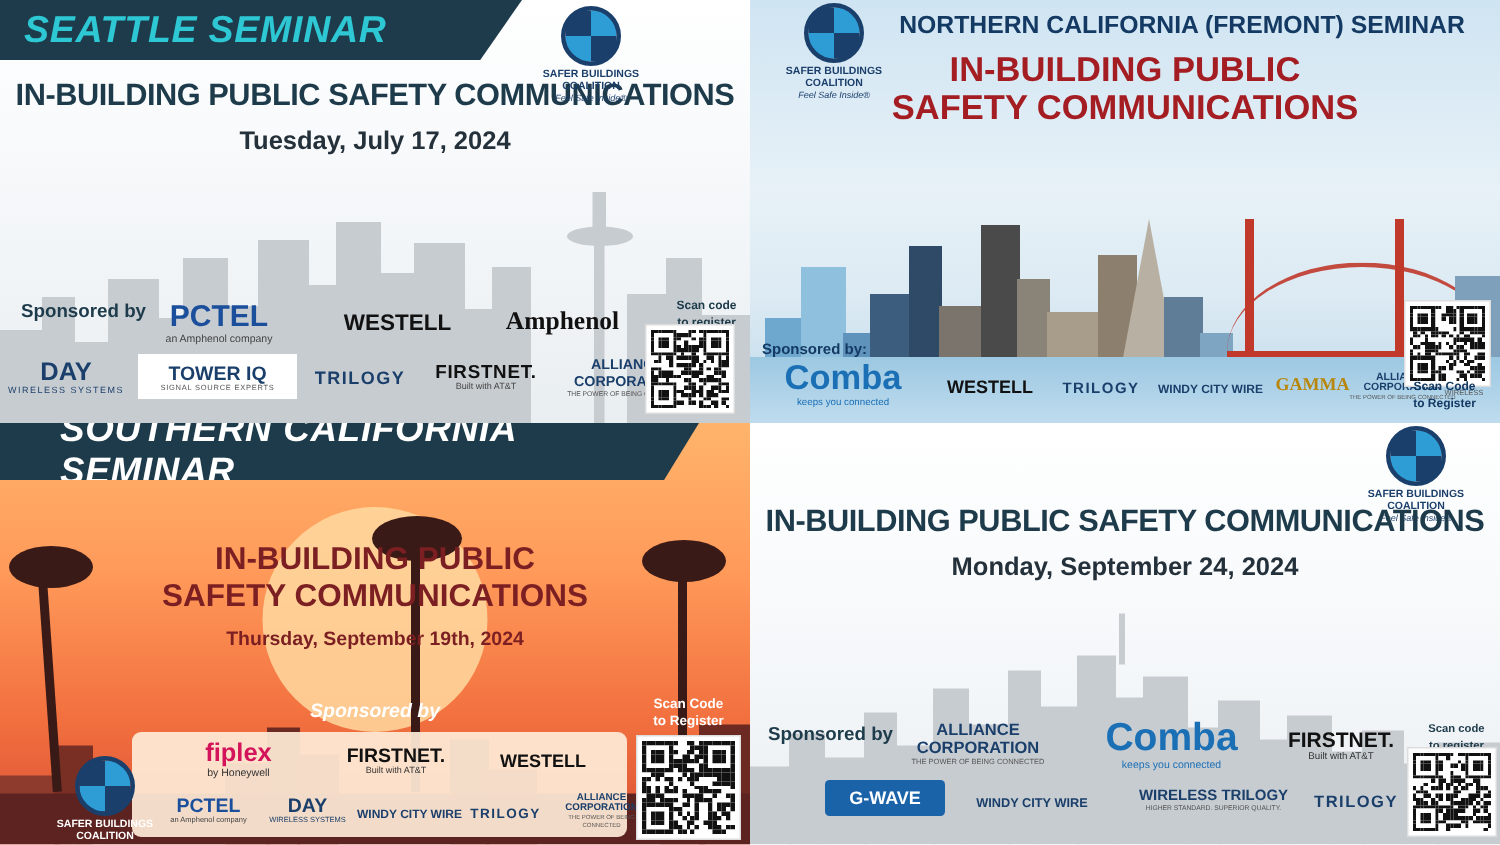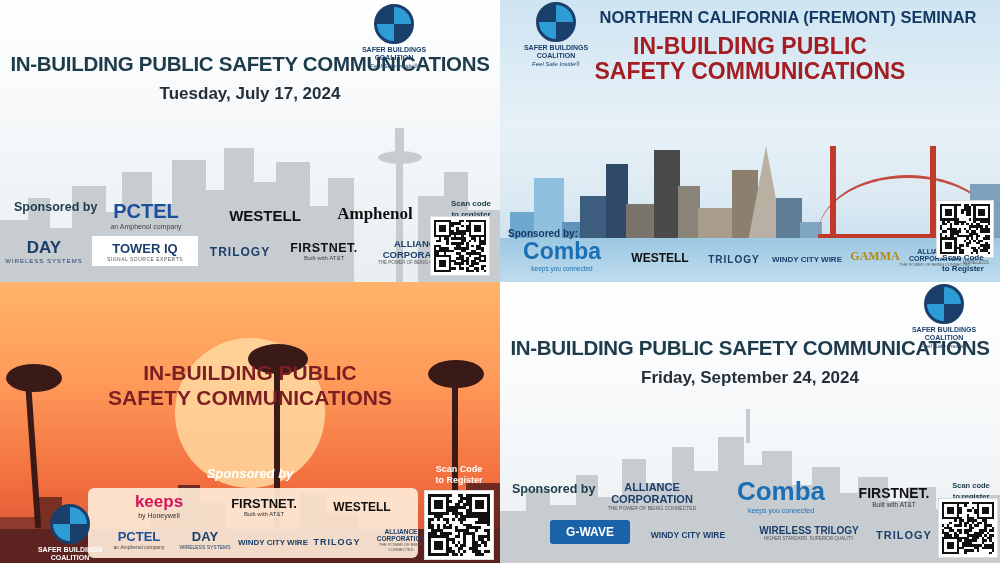--- a/index.html
+++ b/index.html
@@ -87,20 +87,23 @@
       <div class="bld" style="left:328px;width:26px;height:104px"></div>
       <div class="bld" style="left:418px;width:28px;height:86px"></div>
       <div class="bld" style="left:444px;width:24px;height:110px"></div>
       <div class="bld" style="left:466px;width:34px;height:72px"></div>
 
       <div class="bld" style="left:396px;width:7px;height:152px"></div>
       <div style="position:absolute;bottom:118px;left:378px;width:44px;height:13px;border-radius:50%;background:#c7ccd1"></div>
       <div style="position:absolute;bottom:128px;left:395px;width:9px;height:26px;background:#c7ccd1"></div>
     </div>
 
+    <div class="hdrbar topbar">
+      <span class="htxt">SEATTLE SEMINAR</span>
+    </div>
     <div class="t1">IN-BUILDING PUBLIC SAFETY COMMUNICATIONS</div>
     <div class="t2">Tuesday, July 17, 2024</div>
 
     <div class="coal" style="right:56px;top:4px;width:100px">
       <div class="ring"></div>
       <div class="l1">SAFER BUILDINGS COALITION</div>
       <div class="l2">Feel Safe Inside®</div>
     </div>
 
     <div class="spons">Sponsored by</div>
@@ -1119,30 +1122,34 @@
       <div style="position:absolute;bottom:0;left:0;width:100%;height:34px;background:#5d2320"></div>
     </div>
 
     <div style="position:absolute;left:30px;top:96px;width:6px;height:150px;background:#3a1a16;transform:rotate(-4deg)"></div>
     <div style="position:absolute;left:6px;top:82px;width:56px;height:28px;border-radius:50%;background:#3a1a16"></div>
     <div style="position:absolute;left:274px;top:76px;width:6px;height:170px;background:#3a1a16"></div>
     <div style="position:absolute;left:248px;top:62px;width:60px;height:30px;border-radius:50%;background:#3a1a16"></div>
     <div style="position:absolute;left:452px;top:92px;width:6px;height:150px;background:#3a1a16"></div>
     <div style="position:absolute;left:428px;top:78px;width:56px;height:28px;border-radius:50%;background:#3a1a16"></div>
 
+    <div class="hdrbar topbar">
+      <span class="htxt">SOUTHERN CALIFORNIA SEMINAR</span>
+    </div>
 
     <div class="t1">
       <span>IN-BUILDING PUBLIC</span><br>
       <span>SAFETY COMMUNICATIONS</span>
     </div>
+    <div class="t2">Thursday, September 19th, 2024</div>
     <div class="spons">Sponsored by</div>
 
     <div style="position:absolute;left:88px;top:206px;width:330px;height:70px;background:rgba(255,235,215,.92);border-radius:6px"></div>
     <div class="logo" style="left:110px;top:208px;width:98px;height:30px;flex-direction:column">
-      <span class="nm" style="font-size:17px;color:#d4145a">keeps</span>
+      <span class="nm" style="font-size:17px;color:#d4145a">fiplex</span>
       <span style="font-size:7px;color:#333">by Honeywell</span>
     </div>
     <div class="logo" style="left:216px;top:210px;width:96px;height:28px;flex-direction:column">
       <span class="nm" style="font-size:13px;color:#111">FIRSTNET.</span>
       <span style="font-size:6px;color:#333">Built with AT&amp;T</span>
     </div>
     <div class="logo" style="left:318px;top:212px;width:88px;height:26px">
       <span class="nm" style="font-size:12px;color:#111">WESTELL</span>
     </div>
     <div class="logo" style="left:104px;top:244px;width:70px;height:26px;flex-direction:column">
@@ -1647,21 +1654,21 @@
     </div>
 
 
     <div class="coal" style="right:8px;top:2px;width:96px">
       <div class="ring"></div>
       <div class="l1">SAFER BUILDINGS COALITION</div>
       <div class="l2">Feel Safe Inside®</div>
     </div>
 
     <div class="t1">IN-BUILDING PUBLIC SAFETY COMMUNICATIONS</div>
-    <div class="t2">Friday, September 24, 2024</div>
+    <div class="t2">Monday, September 24, 2024</div>
     <div class="spons">Sponsored by</div>
 
     <div class="logo" style="left:96px;top:198px;width:112px;height:32px;flex-direction:column">
       <span class="nm" style="font-size:11px;color:#1b3f6b">ALLIANCE CORPORATION</span>
       <span style="font-size:5px;color:#555">THE POWER OF BEING CONNECTED</span>
     </div>
     <div class="logo" style="left:216px;top:194px;width:130px;height:38px;flex-direction:column">
       <span class="nm" style="font-size:26px;color:#1b6fb5">Comba</span>
       <span style="font-size:7px;color:#1b6fb5">keeps you connected</span>
     </div>

